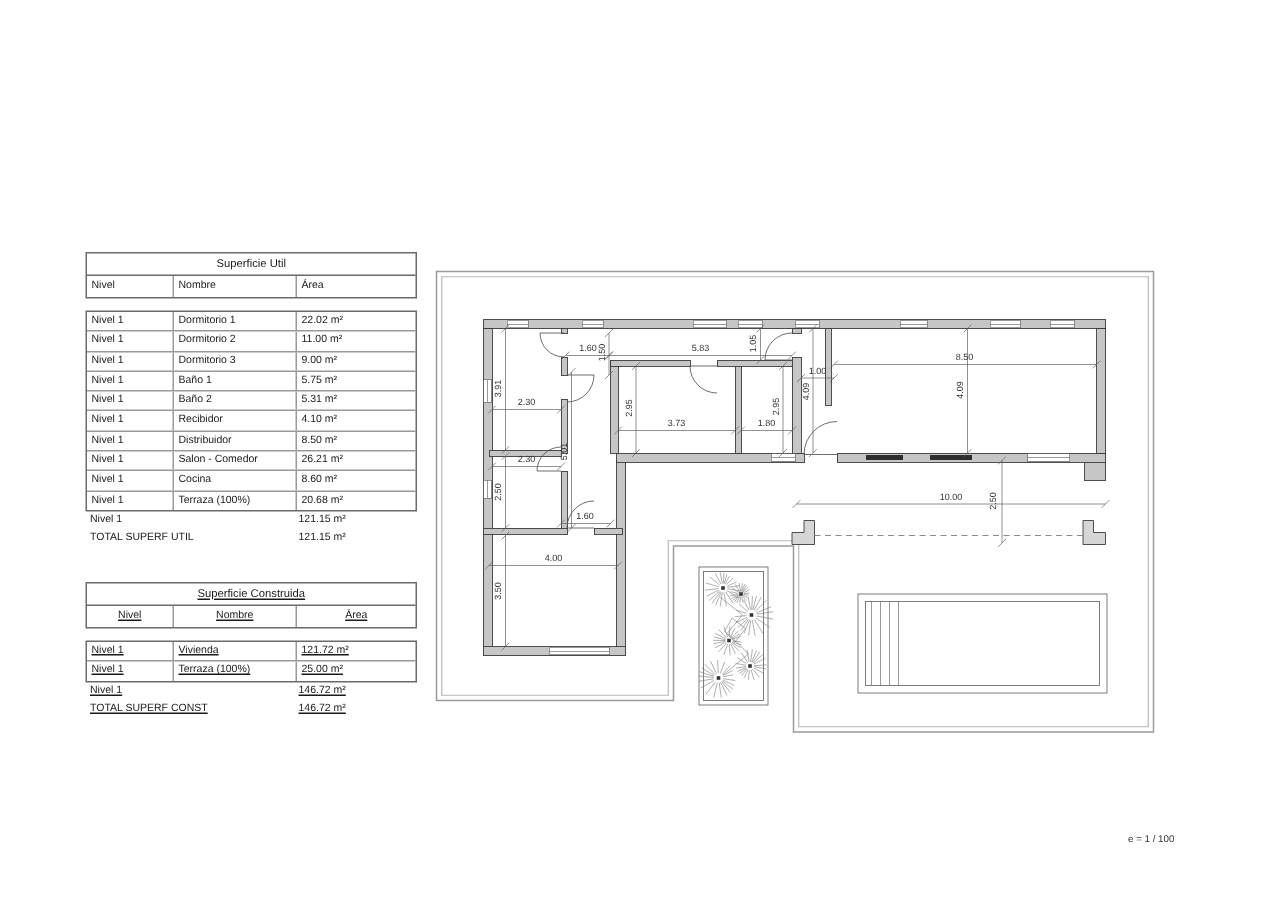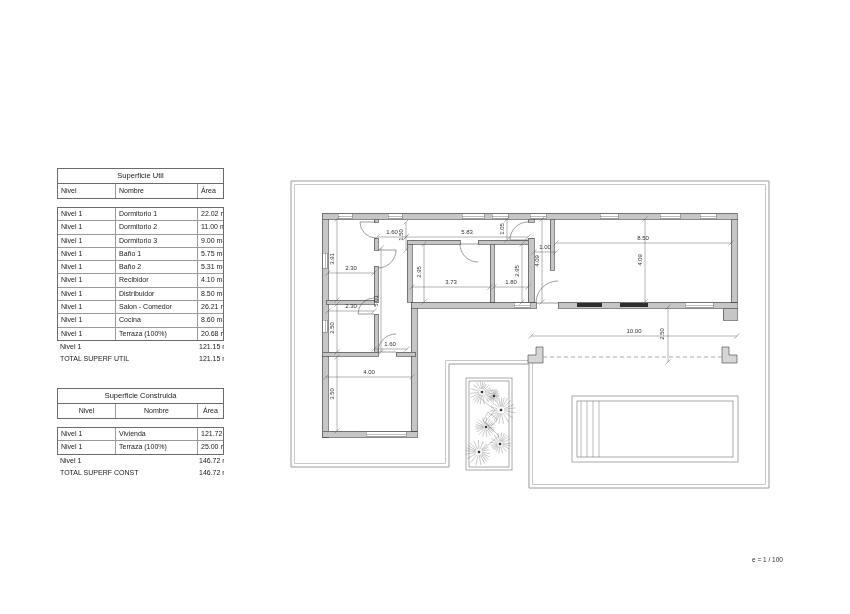--- a/index.html
+++ b/index.html
@@ -1,20 +1,20 @@
 <!DOCTYPE html>
 <html><head>
 <meta charset="utf-8">
 <style>
   html,body{margin:0;padding:0;background:#e8e8e8;}
   #page{position:relative;width:850px;height:614px;background:#ffffff;overflow:hidden;
         font-family:"Liberation Sans", sans-serif;color:#1a1a1a;}
   #plan-svg{position:absolute;left:0;top:0;}
   
-  .stable{position:absolute;width:167px;font-size:7px;line-height:12px;}
+  .stable{position:absolute;width:221px;font-size:7px;line-height:12px;}
   .sbox{border:1px solid #6b6b6b;background:#fff;}
   .srow{display:grid;grid-template-columns:57px 82px auto;}
   .srow .cell{padding:0 0 0 3px;white-space:nowrap;overflow:hidden;height:12.3px;line-height:12.3px;}
   .sbox .srow + .srow{border-top:1px solid #9a9a9a;}
   .srow .cell + .cell{border-left:1px solid #9a9a9a;}
   .trow{display:block;text-align:center;height:14px;line-height:14px;font-size:7.5px;
         border-bottom:1px solid #6b6b6b;}
   .hrow .cell{height:14px;line-height:14px;}
   .gap{height:8px;}
   .plain{margin-top:0;}
@@ -108,21 +108,21 @@
       <div class="cell">Nivel 1</div>
       <div class="cell"></div>
       <div class="cell">121.15 m²</div>
     </div>
     <div class="srow plain">
       <div class="cell span2">TOTAL SUPERF UTIL</div>
       <div class="cell">121.15 m²</div>
     </div>
   </div>
 
-  <div class="stable t2" style="left:57px;top:388px;">
+  <div class="stable t2" style="left:57px;top:388px;text-decoration:underline;">
     <div class="sbox">
       <div class="trow">Superficie Construida</div>
       <div class="srow hrow">
         <div class="cell">Nivel</div>
         <div class="cell">Nombre</div>
         <div class="cell">Área</div>
       </div>
     </div>
     <div class="gap"></div>
     <div class="sbox">

